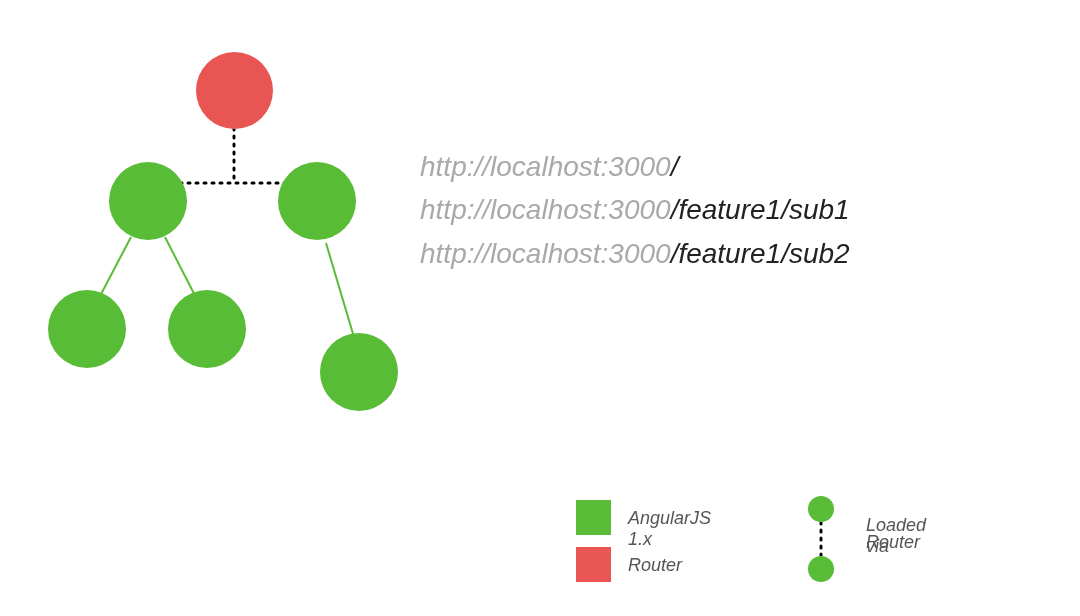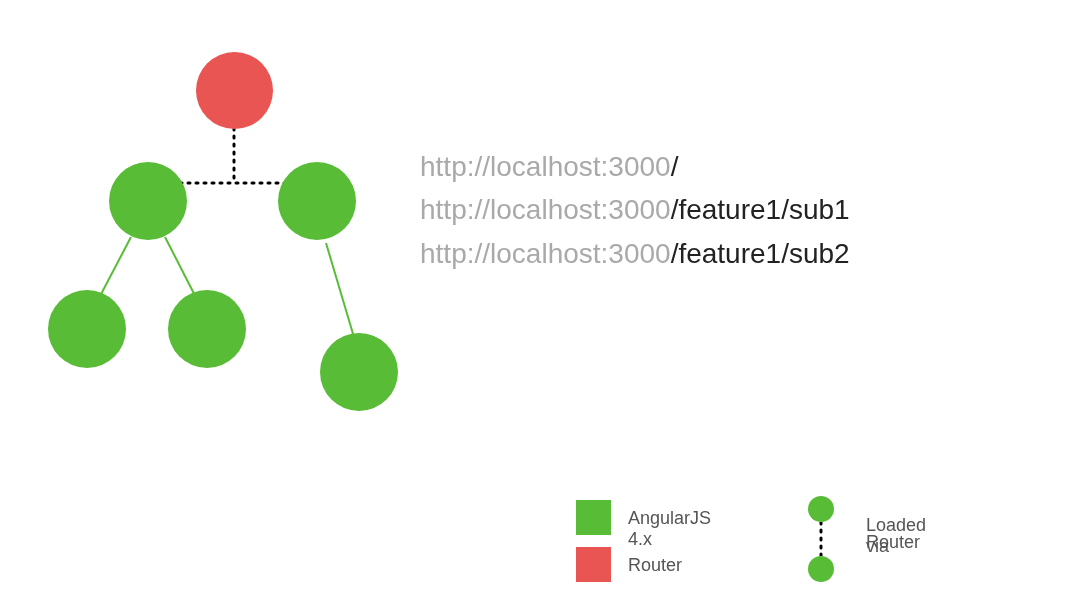--- a/index.html
+++ b/index.html
@@ -1,16 +1,16 @@
 <!DOCTYPE html>
 <html><head>
 <meta charset="utf-8">
 <style>
   html,body{margin:0;padding:0;width:1080px;height:616px;background:#fff;font-family:"Helvetica Neue",Helvetica,Arial,sans-serif;font-weight:300;-webkit-font-smoothing:antialiased;}
-  .stage{position:relative;width:1080px;height:616px;}
+  .stage{position:relative;width:1080px;height:616px;font-style:italic;}
   .node{position:absolute;border-radius:50%;}
   .n-red{background:#e85552;}
   .n-green{background:#59bc37;}
   .urls{position:absolute;left:420px;top:145px;font-size:28px;line-height:1.55;color:#333;}
   .urls .row{white-space:nowrap;}
   .urls .light{color:#a9a9a9;}
   .urls .dark{color:#222;}
   .legend{position:absolute;left:576px;top:500px;}
   .legend .sq{position:absolute;width:35px;height:35px;}
   .legend .sq.green{background:#59bc37;}
@@ -49,21 +49,21 @@
     <div class="row">
       <span class="light">http://localhost:3000</span><span class="dark">/feature1/sub1</span>
     </div>
     <div class="row">
       <span class="light">http://localhost:3000</span><span class="dark">/feature1/sub2</span>
     </div>
   </div>
 
   <div class="legend">
     <div class="sq green" style="left:0;top:0;"></div>
-    <div class="lbl" style="left:52px;top:8px;">AngularJS 4.x</div>
+    <div class="lbl" style="left:52px;top:8px;">AngularJS 1.x</div>
 
     <div class="sq red" style="left:0;top:47px;"></div>
     <div class="lbl" style="left:52px;top:55px;">Router</div>
 
     <div class="mini" style="left:232px;top:-4px;"></div>
     <svg style="position:absolute;left:232px;top:22px;width:26px;height:34px;">
       <line x1="13" y1="0" x2="13" y2="34" stroke="#000" stroke-width="3" stroke-dasharray="2 6" stroke-linecap="round"></line>
     </svg>
     <div class="mini" style="left:232px;top:56px;"></div>
 

